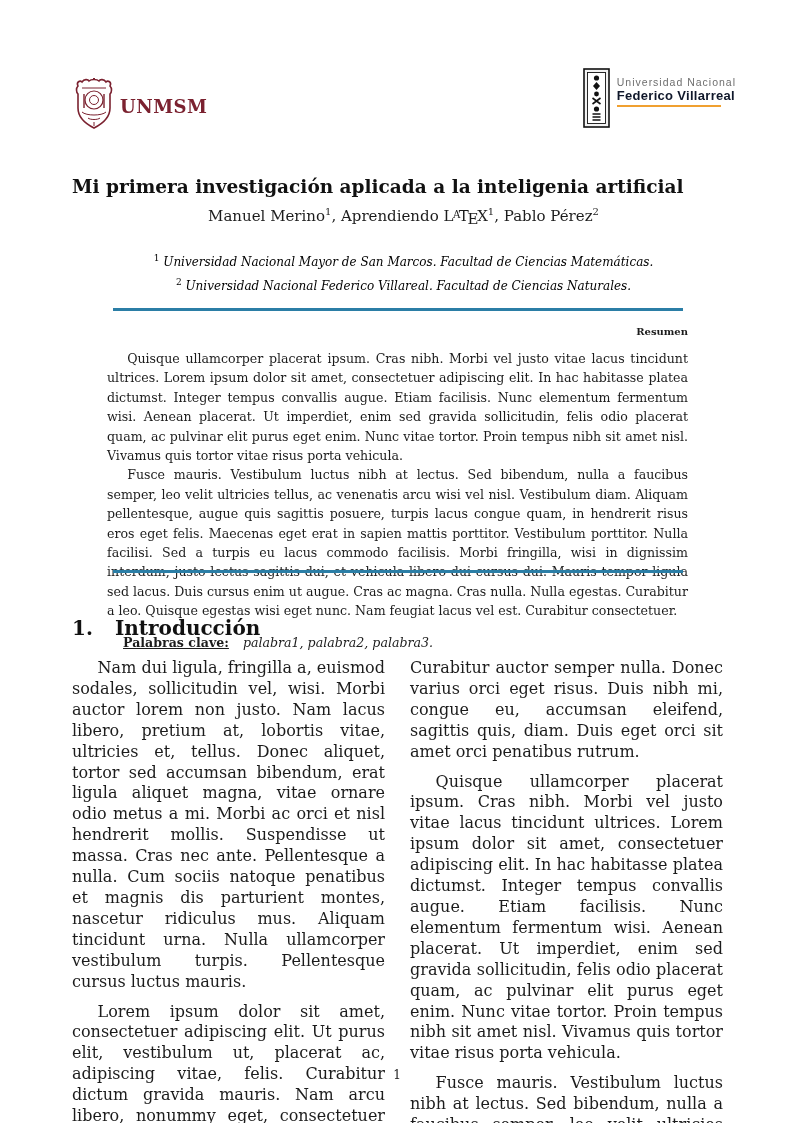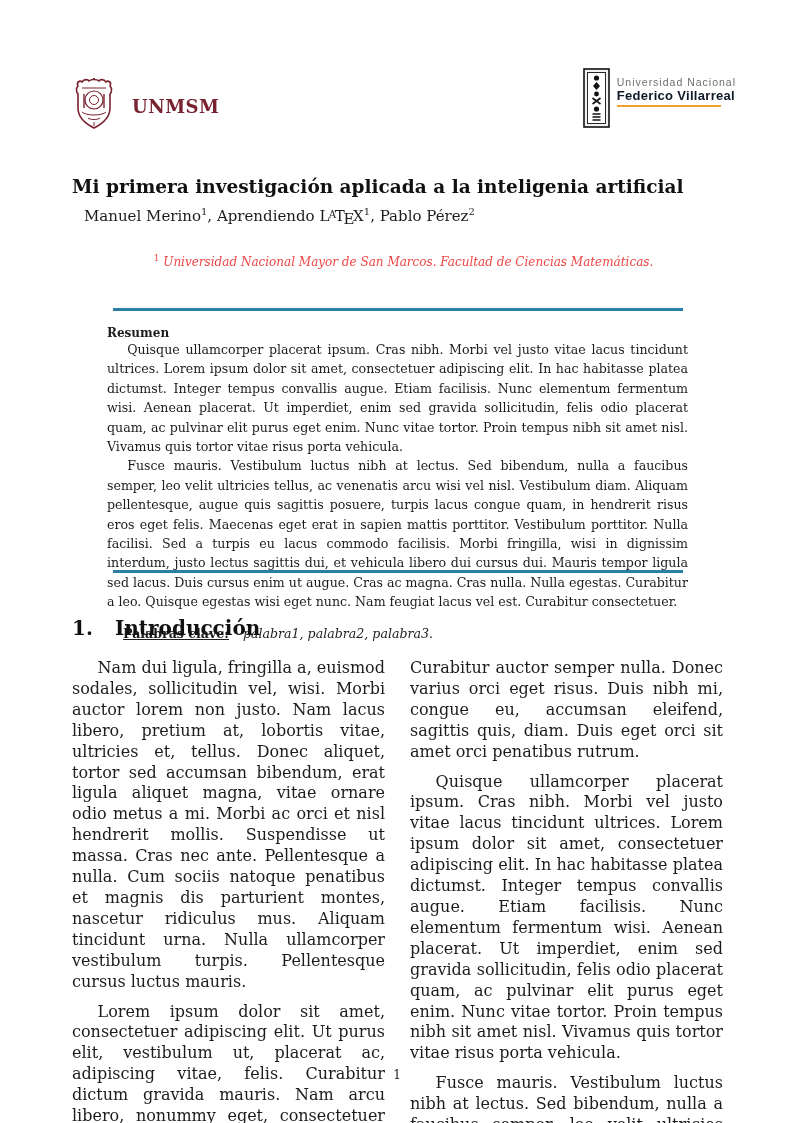--- a/index.html
+++ b/index.html
@@ -14,62 +14,62 @@
     --rule-color: #2b7ea6;
     --unmsm-color: #7b2230;
     --fv-underline: #f0a030;
   }
 
   
   .logos {
     position: absolute; top: 68px; left: 72px; right: 58px;
     display: flex; justify-content: space-between; align-items: flex-start;
   }
-  .logo-left { display: flex; align-items: center; gap: 16px; margin-top: 10px; }
+  .logo-left { display: flex; align-items: center; gap: 4px; margin-top: 10px; }
   .unmsm-text {
     font-family: "DejaVu Serif", serif;
     font-weight: bold; font-size: 18px; letter-spacing: 0.5px;
     color: var(--unmsm-color);
   }
   .logo-right { display: flex; align-items: flex-start; gap: 7px; }
   .fv-text { padding-top: 8px; font-family: "Liberation Sans", sans-serif; }
   .fv-line1 { font-size: 10.5px; color: #6e6e6e; letter-spacing: 1px; }
   .fv-line2 { font-size: 13px; font-weight: bold; color: #0f172a; letter-spacing: 0.3px; }
   .fv-underline { margin-top: 2px; height: 2px; width: 104px; background: var(--fv-underline); }
 
   
   .title {
     position: absolute; top: 176px; left: 72px; right: 71px;
     margin: 0; text-align: left;
     font-size: 18.5px; font-weight: bold; color: #111;
   }
   .authors {
     position: absolute; top: 206px; left: 84px; right: 71px;
-    font-size: 15px;
+    text-align: center; font-size: 15px;
   }
   .authors sup { font-size: 10px; }
   .latex-A { font-size: 0.68em; vertical-align: 0.30em; margin: 0 -0.14em 0 -0.05em; }
   .latex-E { vertical-align: -0.21em; margin: 0 -0.09em; }
 
   .affiliations {
     position: absolute; top: 248px; left: 84px; right: 71px;
     text-align: center; font-style: italic; font-size: 12px; line-height: 20px;
-    color: #ef4444;
+    color: #000000;
   }
   .affiliations sup { font-size: 9px; font-style: normal; }
 
   
   .rule { position: absolute; left: 113px; width: 570px; height: 3px; background: var(--rule-color); }
   .rule-top { top: 308px; }
   .rule-bottom { top: 570px; }
 
   .abstract {
     position: absolute; top: 326px; left: 107px; width: 581px;
   }
-  .abstract-heading { text-align: left; font-weight: bold; font-size: 12px; }
+  .abstract-heading { text-align: right; font-weight: bold; font-size: 10px; margin-bottom: 12px; }
   .abstract-body p {
     margin: 0; font-size: 12.6px; line-height: 19.4px;
     text-align: justify; text-indent: 1.6em;
   }
   .keywords-line { margin-top: 14px; padding-left: 16px; font-size: 12.6px; }
   .kw-label { font-weight: bold; text-decoration: underline; }
   .kw-values { font-style: italic; margin-left: 14px; }
 
   
   .section-heading {
@@ -134,20 +134,21 @@
       </div>
     </div>
   </header>
 
   <h1 class="title">Mi primera investigación aplicada a la inteligenia artificial</h1>
 
   <div class="authors"><span>Manuel Merino<sup>1</sup></span>, <span>Aprendiendo <span>L</span><span class="latex-A">A</span><span>T</span><span class="latex-E">E</span><span>X</span><sup>1</sup></span>, <span>Pablo Pérez<sup>2</sup></span></div>
 
   <div class="affiliations">
       <div><sup>1</sup> Universidad Nacional Mayor de San Marcos. Facultad de Ciencias Matemáticas.</div>
+      <div><sup>2</sup> Universidad Nacional Federico Villareal. Facultad de Ciencias Naturales.</div>
     </div>
 
   <div class="rule rule-top"></div>
 
   <section class="abstract">
     <div class="abstract-heading">Resumen</div>
     <div class="abstract-body">
         <p>Quisque ullamcorper placerat ipsum. Cras nibh. Morbi vel justo vitae lacus tincidunt ultrices. Lorem ipsum dolor sit amet, consectetuer adipiscing elit. In hac habitasse platea dictumst. Integer tempus convallis augue. Etiam facilisis. Nunc elementum fermentum wisi. Aenean placerat. Ut imperdiet, enim sed gravida sollicitudin, felis odio placerat quam, ac pulvinar elit purus eget enim. Nunc vitae tortor. Proin tempus nibh sit amet nisl. Vivamus quis tortor vitae risus porta vehicula.</p>
         <p>Fusce mauris. Vestibulum luctus nibh at lectus. Sed bibendum, nulla a faucibus semper, leo velit ultricies tellus, ac venenatis arcu wisi vel nisl. Vestibulum diam. Aliquam pellentesque, augue quis sagittis posuere, turpis lacus congue quam, in hendrerit risus eros eget felis. Maecenas eget erat in sapien mattis porttitor. Vestibulum porttitor. Nulla facilisi. Sed a turpis eu lacus commodo facilisis. Morbi fringilla, wisi in dignissim interdum, justo lectus sagittis dui, et vehicula libero dui cursus dui. Mauris tempor ligula sed lacus. Duis cursus enim ut augue. Cras ac magna. Cras nulla. Nulla egestas. Curabitur a leo. Quisque egestas wisi eget nunc. Nam feugiat lacus vel est. Curabitur consectetuer.</p>
       </div>

